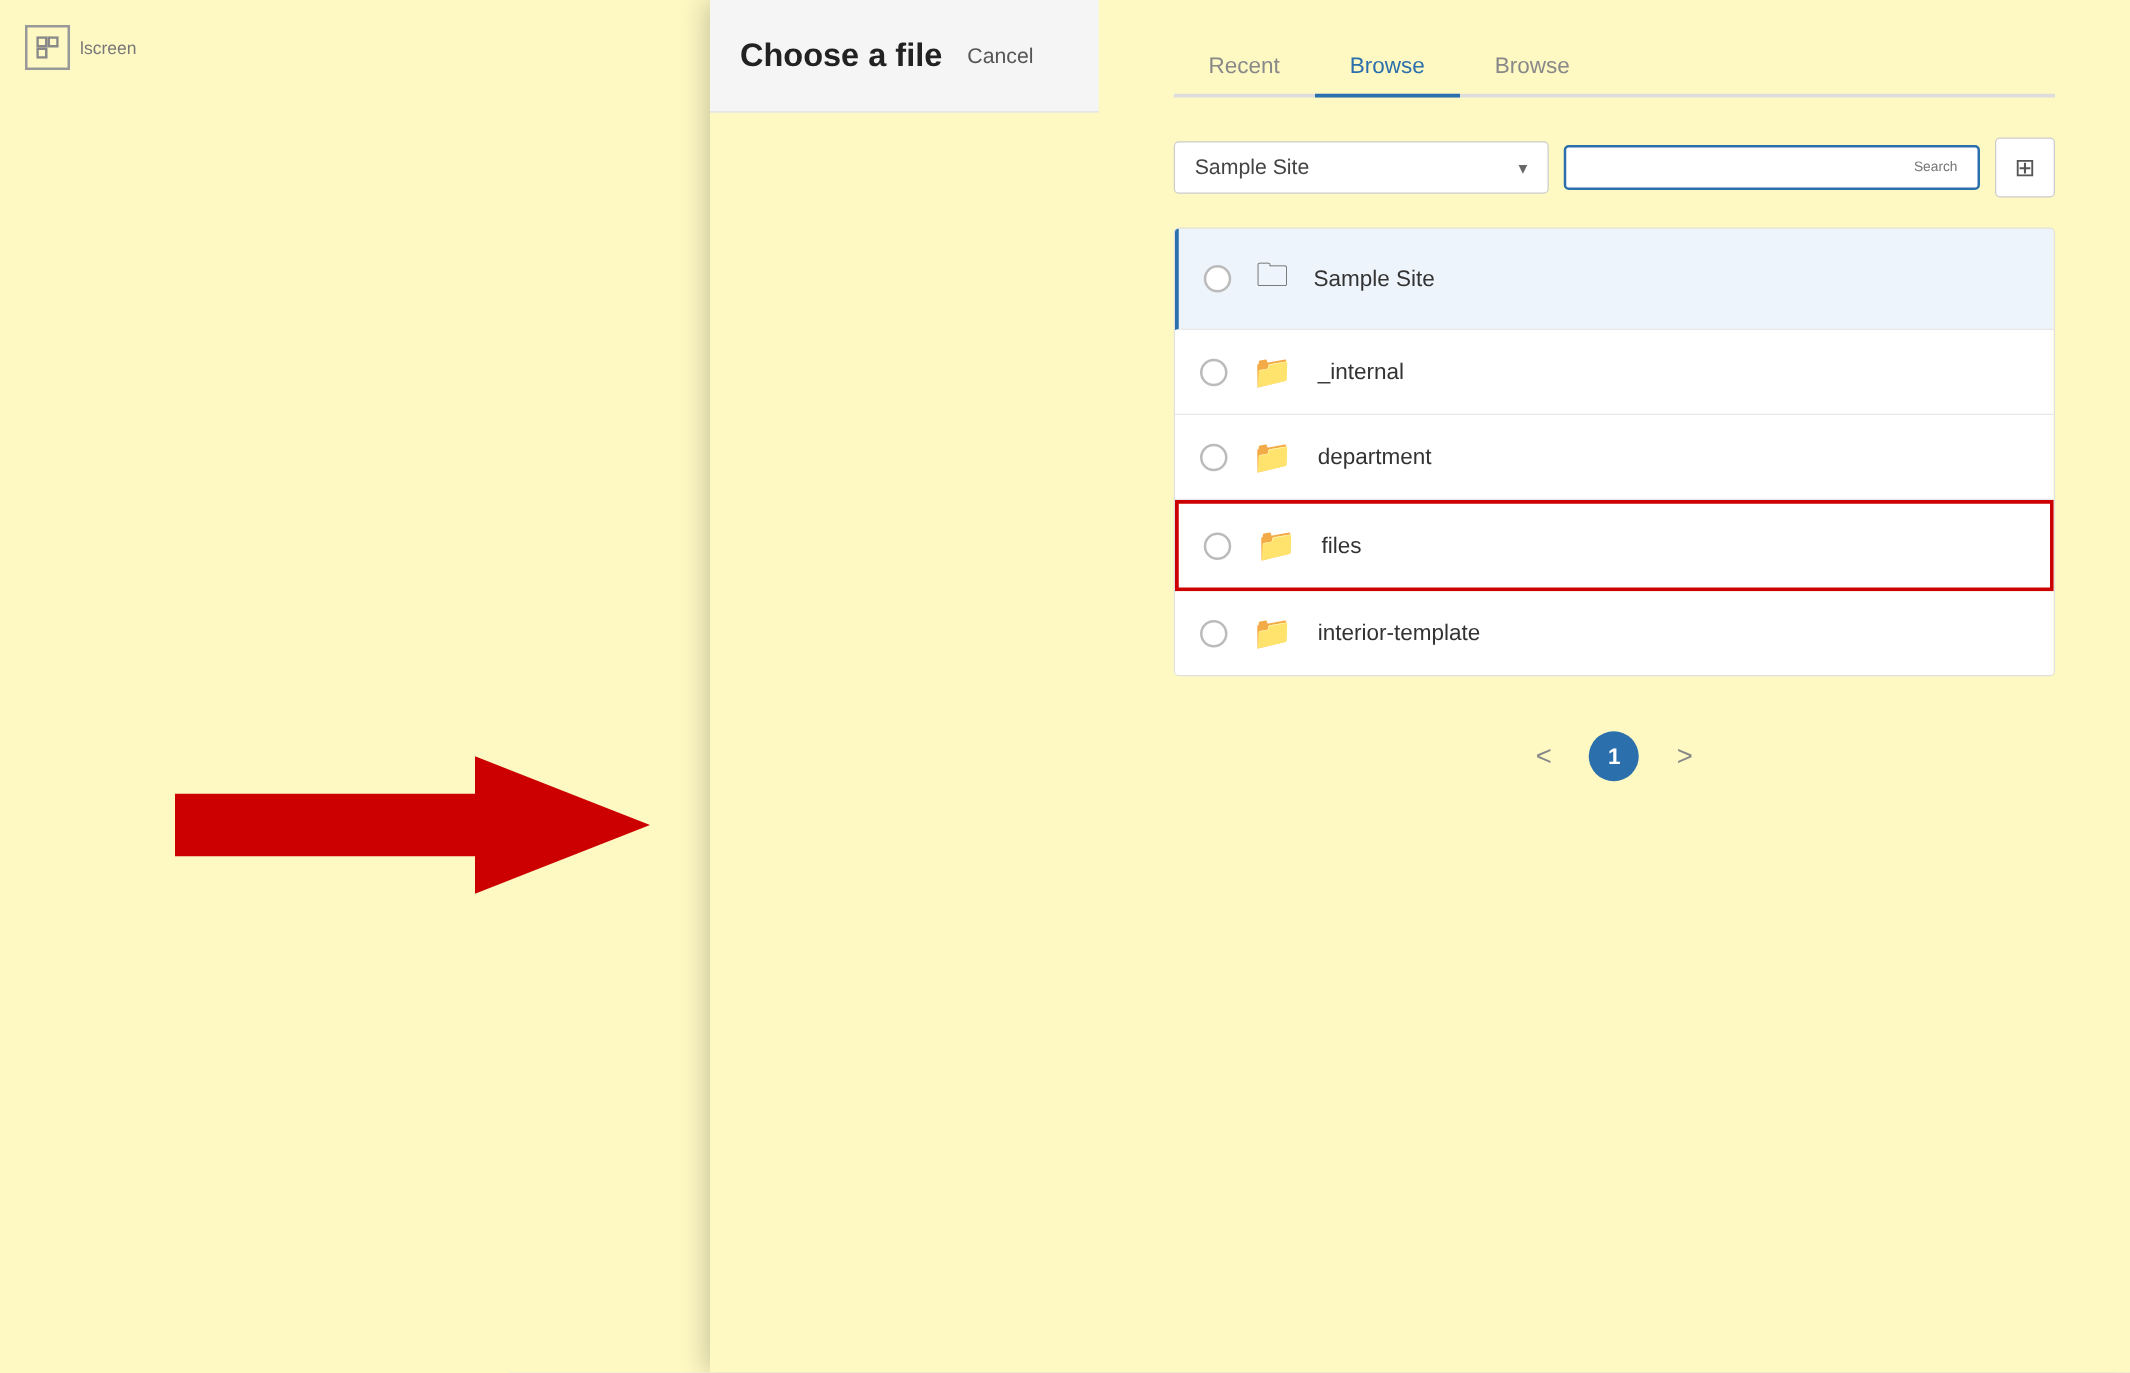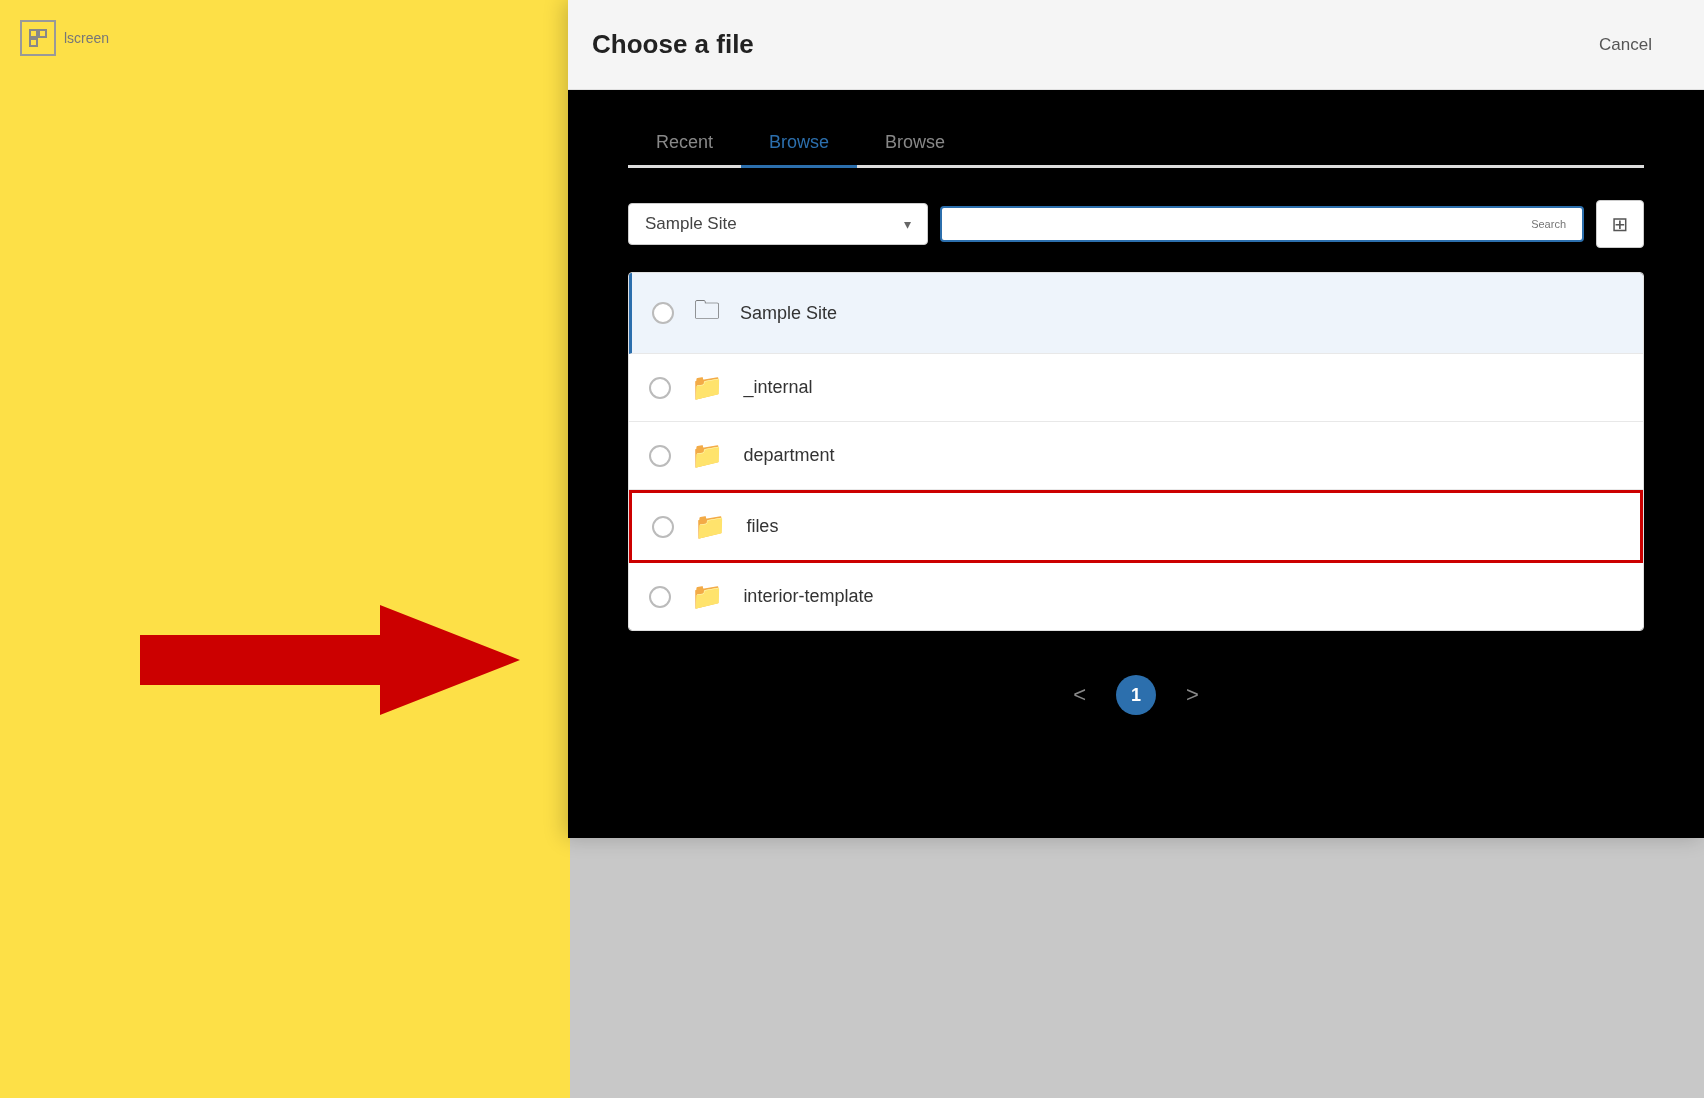--- a/index.html
+++ b/index.html
@@ -18,21 +18,21 @@
       width: 100%; height: 100%;
       background: #c8c8c8;
       z-index: 0;
     }
 
     .bg-content {
       position: absolute;
       top: 0; left: 0;
       width: 570px;
       height: 100%;
-      background: #fde047;
+      background: #fef9c3;
       z-index: 1;
       padding: 20px;
     }
 
     .bg-top-bar {
       display: flex;
       align-items: center;
       gap: 8px;
       margin-bottom: 40px;
     }
@@ -115,25 +115,25 @@
       width: 380px;
       height: 120px;
     }
 
     
     .dialog {
       position: absolute;
       top: 0;
       right: 0;
       width: 1136px;
-      height: 838px;
-      background: #000000;
+      height: 1098px;
+      background: #fef9c3;
       z-index: 10;
       display: flex;
-      flex-direction: column;
+      flex-direction: row;
       box-shadow: -4px 0 20px rgba(0,0,0,0.2);
     }
 
     
     .dialog-header {
       display: flex;
       align-items: center;
       padding: 0 24px;
       height: 90px;
       background: #f5f5f5;

